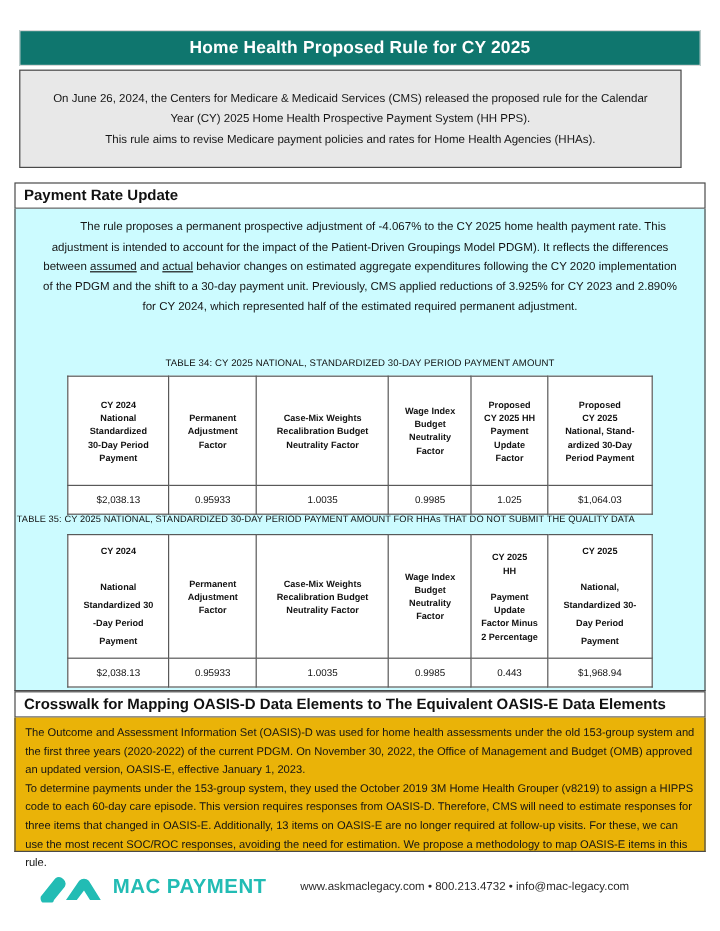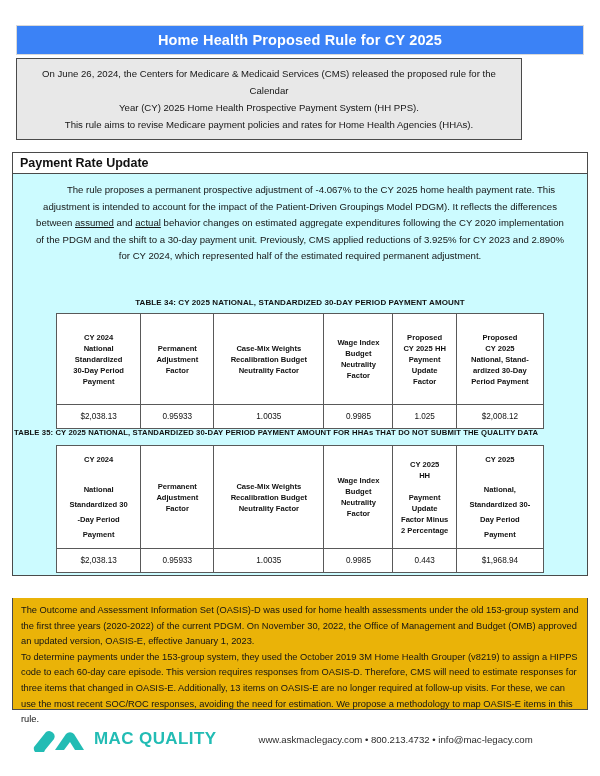--- a/index.html
+++ b/index.html
@@ -23,40 +23,40 @@
     position: relative;
   }
 
   
   .title-banner {
     position: absolute;
     left: 16px;
     top: 25px;
     width: 568px;
     height: 30px;
-    background: #3b82f6;
+    background: #0f766e;
     border: 1px solid #d9d9d9;
     box-sizing: border-box;
     display: flex;
     align-items: center;
     justify-content: center;
   }
   .title-banner .t {
     color: #ffffff;
     font-size: 14.5px;
     font-weight: bold;
     letter-spacing: .15px;
   }
 
   
   .intro-box {
     position: absolute;
     left: 16px;
     top: 58px;
-    width: 506px;
+    width: 552px;
     height: 82px;
     background: #e8e8e8;
     border: 1.2px solid #4a4a4a;
     box-sizing: border-box;
     display: flex;
     flex-direction: column;
     align-items: center;
     justify-content: center;
     padding: 4px 18px;
   }
@@ -109,21 +109,21 @@
     line-height: 16.5px;
     text-align: center;
     color: #161616;
   }
   .para .indent { display: inline-block; width: 22px; }
   .u { text-decoration: underline; margin-top: 38px; }
 
   
   .tbl-cap {
     font-size: 8px;
-    font-weight: bold;
+    font-weight: normal;
     text-align: center;
     color: #111;
     letter-spacing: .1px;
   }
   .tbl-cap.left {
     text-align: left;
     padding-left: 2px;
     font-size: 7.7px;
   }
   table.data {
@@ -215,21 +215,21 @@
   .logo-mark { width: 56px; height: 26px; display: block; }
   .logo-text {
     font-size: 17px;
     font-weight: bold;
     color: #22BCB4;
     letter-spacing: .4px;
   }
   .contact {
     font-size: 9.6px;
     color: #2b2b2b;
-    margin-left: 42px;
+    margin-left: 28px;
     white-space: nowrap;
   }
 </style>
 </head>
 <body>
 
 <div class="page">
 
   <div class="title-banner">
     <span class="t">Home Health Proposed Rule for CY 2025</span>
@@ -270,21 +270,21 @@
           <th>Proposed<br>CY 2025<br>National, Stand-<br>ardized 30-Day<br>Period Payment</th>
         </tr>
       </thead>
       <tbody>
         <tr>
           <td>$2,038.13</td>
           <td>0.95933</td>
           <td>1.0035</td>
           <td>0.9985</td>
           <td>1.025</td>
-          <td>$2,008.12</td>
+          <td>$1,064.03</td>
         </tr>
       </tbody>
     </table>
   </div>
 
   <div id="table35-wrap">
     <div class="tbl-cap left">TABLE 35: CY 2025 NATIONAL, STANDARDIZED 30-DAY PERIOD PAYMENT AMOUNT FOR HHAs THAT DO NOT SUBMIT THE QUALITY DATA</div>
     <table class="data" id="table35">
       <colgroup>
         <col style="width:17.3%">
@@ -310,30 +310,33 @@
           <td>0.95933</td>
           <td>1.0035</td>
           <td>0.9985</td>
           <td>0.443</td>
           <td>$1,968.94</td>
         </tr>
       </tbody>
     </table>
   </div>
 
+  <div class="sec-head" id="crosswalk-head">
+    <span class="h">Crosswalk for Mapping OASIS-D Data Elements to The Equivalent OASIS-E Data Elements</span>
+  </div>
 
   <div class="pink-panel">
     <p>The Outcome and Assessment Information Set (OASIS)-D was used for home health assessments under the old 153-group system and the first three years (2020-2022) of the current PDGM. On November 30, 2022, the Office of Management and Budget (OMB) approved an updated version, OASIS-E, effective January 1, 2023.</p>
     <p>To determine payments under the 153-group system, they used the October 2019 3M Home Health Grouper (v8219) to assign a HIPPS code to each 60-day care episode. This version requires responses from OASIS-D. Therefore, CMS will need to estimate responses for three items that changed in OASIS-E. Additionally, 13 items on OASIS-E are no longer required at follow-up visits. For these, we can use the most recent SOC/ROC responses, avoiding the need for estimation. We propose a methodology to map OASIS-E items in this rule.</p>
   </div>
 
   <div class="footer">
     <div class="logo">
       <svg class="logo-mark" viewBox="0 0 56 26">
         <path d="M4 21 L16 6 A5.5 5.5 0 0 1 24 13 L15 24 A5.5 5.5 0 0 1 4 21 Z" fill="#22BCB4"></path>
         <path d="M25 24 L36 8 A5.5 5.5 0 0 1 44 8 L54 24 L45 24 L40 16 L34 24 Z" fill="#22BCB4"></path>
       </svg>
-      <span class="logo-text">MAC QUALITY</span>
+      <span class="logo-text">MAC PAYMENT</span>
     </div>
     <span class="contact">www.askmaclegacy.com  •  800.213.4732 • info@mac-legacy.com</span>
   </div>
 
 </div>
 
 </body></html>

